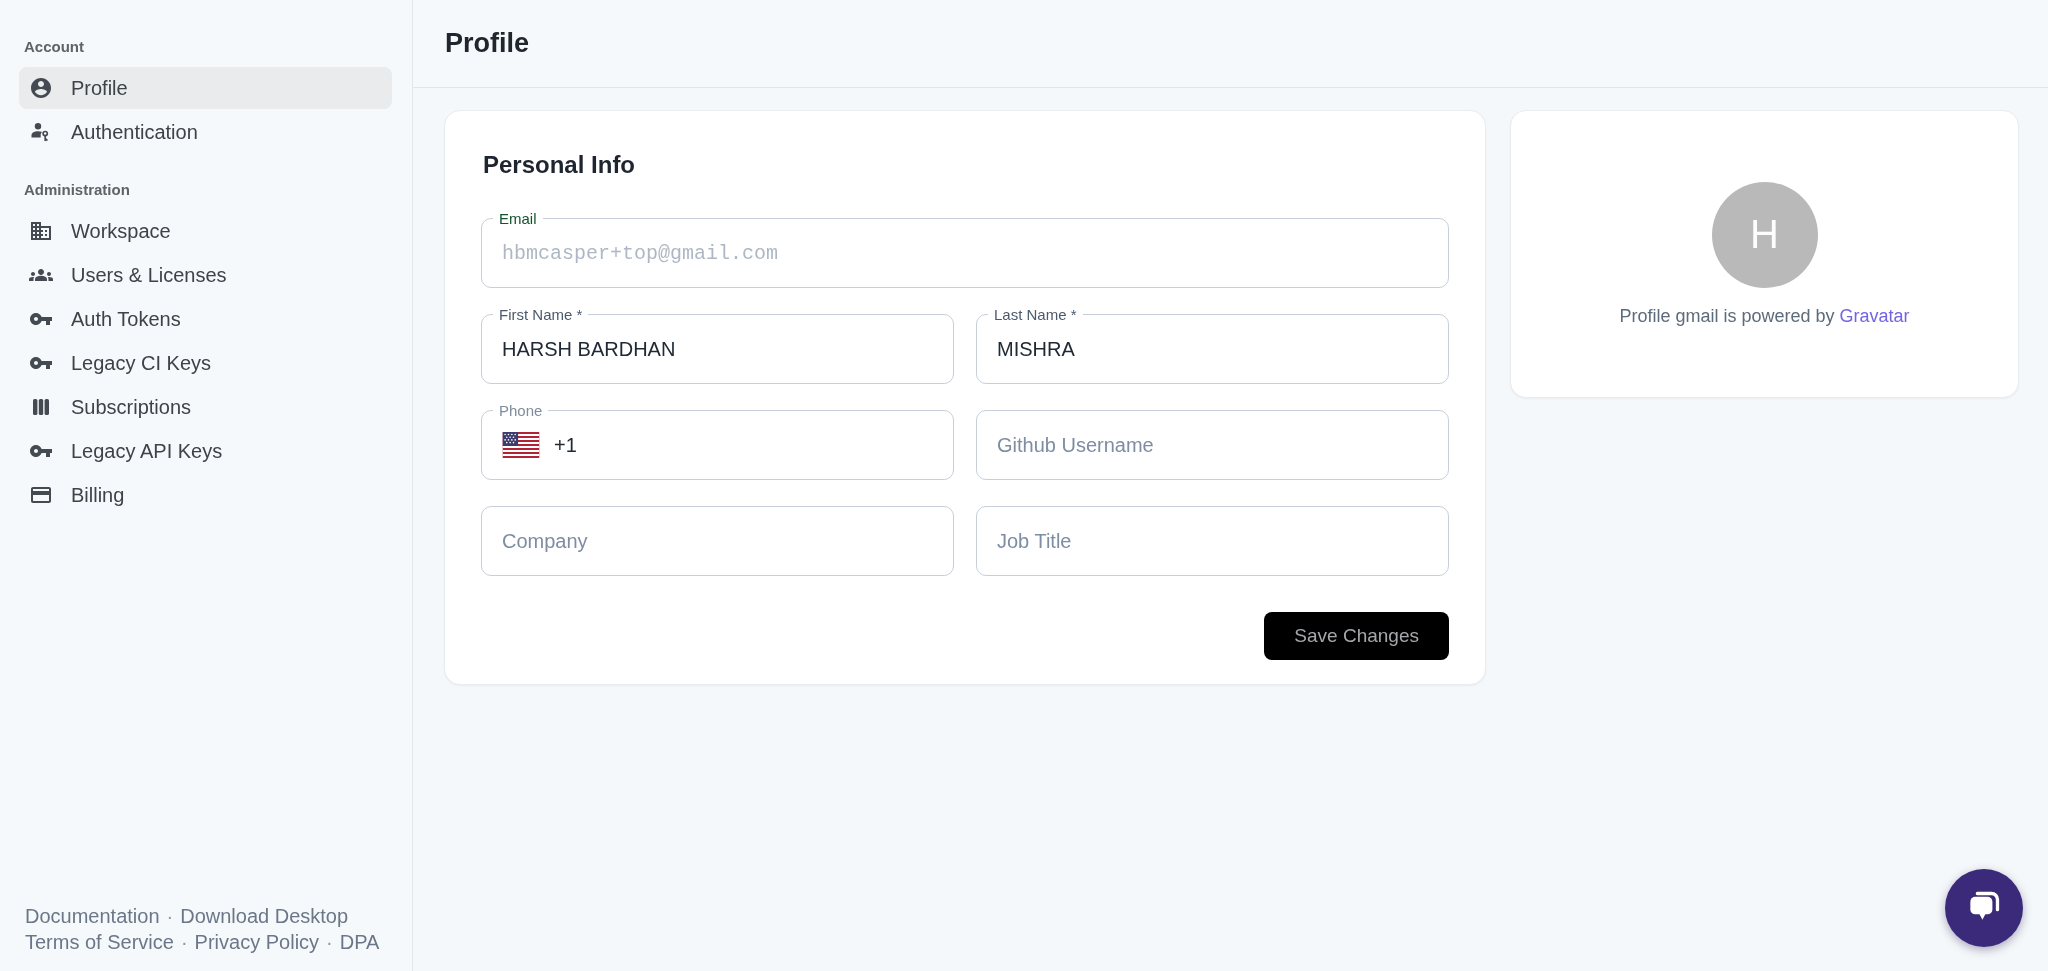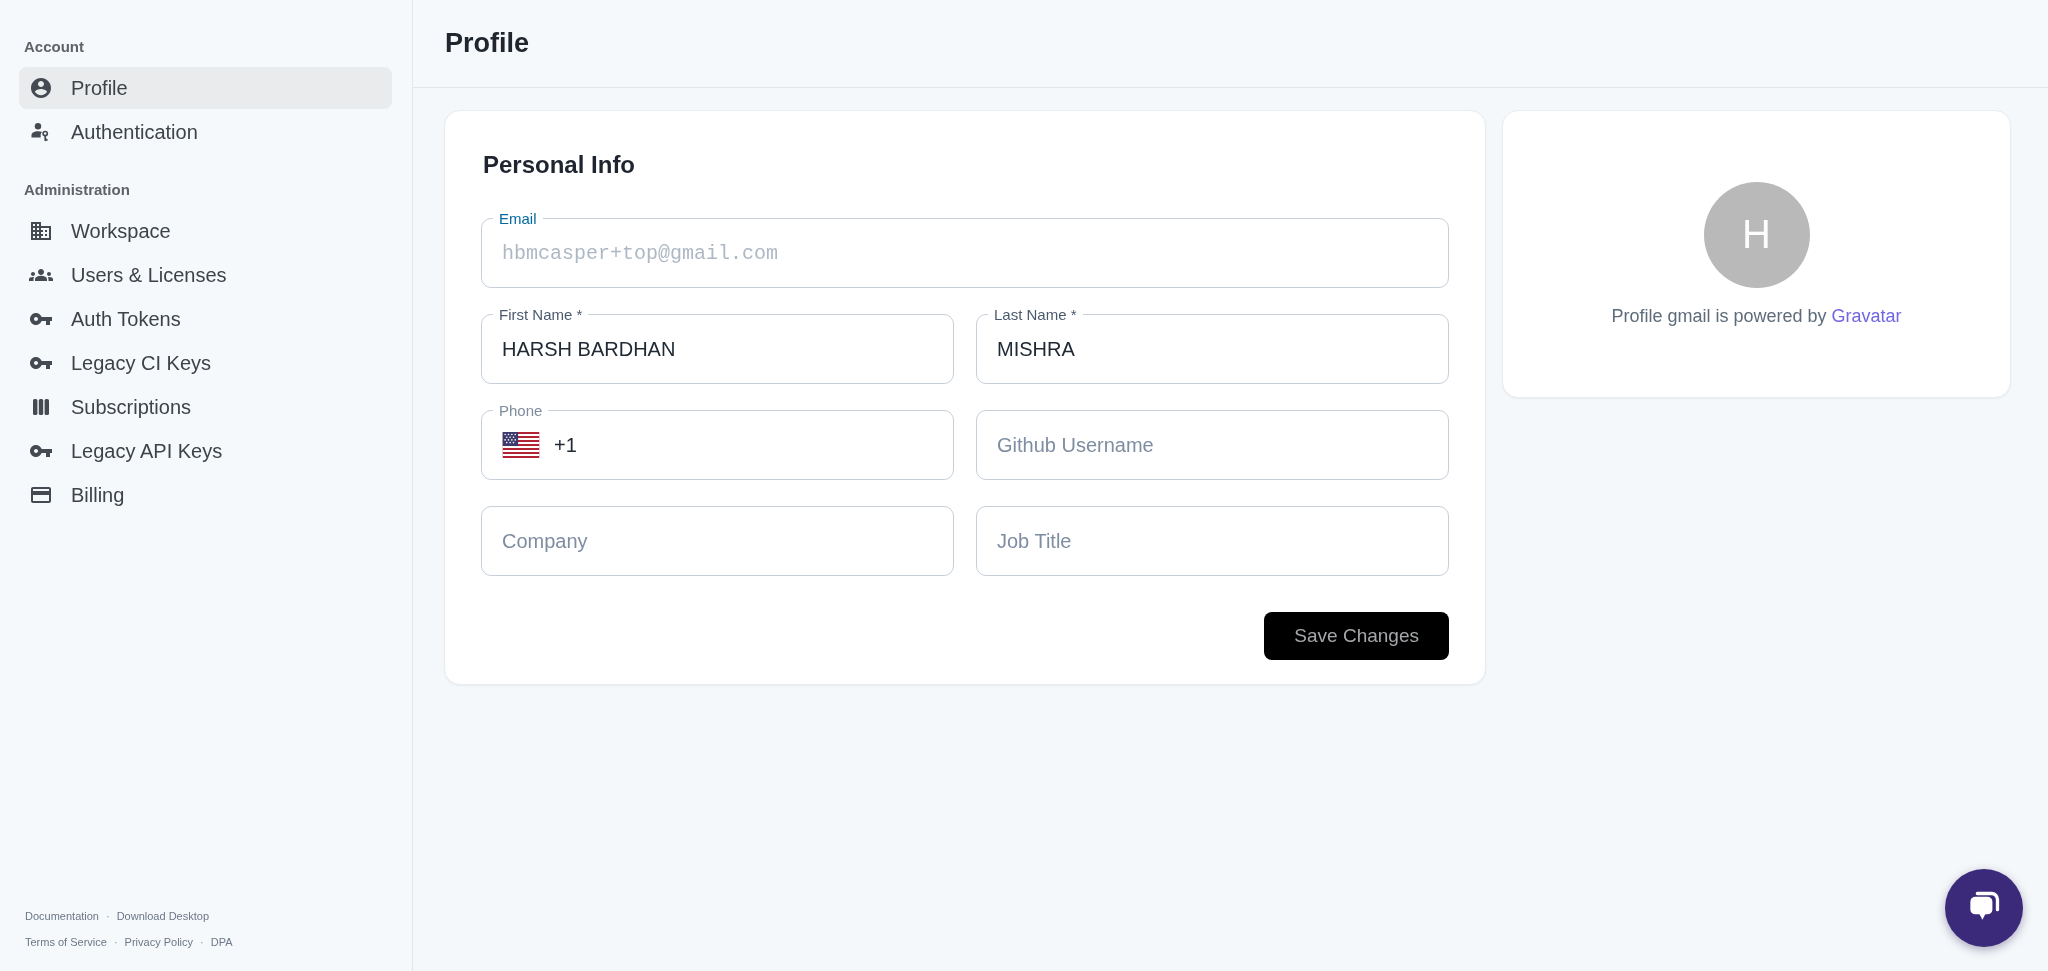--- a/index.html
+++ b/index.html
@@ -29,35 +29,35 @@
   .section-label.admin{margin-top:28px;}
   .nav-item{
     display:flex;align-items:center;gap:18px;
     height:42px;margin:0 20px 2px 19px;padding:0 0 0 10px;
     border-radius:8px;cursor:pointer;color:#3d4349;font-size:20px;
   }
   .nav-item .ic{width:24px;height:24px;display:flex;align-items:center;justify-content:center;color:#444a51;}
   .nav-item.active{background:#e9ebec;}
   .sidebar-footer{
     position:absolute;left:25px;bottom:16px;
-    font-size:11px;color:#6b7788;line-height:26px;
+    font-size:20px;color:#6b7788;line-height:26px;
   }
   .sidebar-footer a{color:#6b7788;text-decoration:none;cursor:pointer;}
   .sidebar-footer .sep{margin:0 7px;color:#8b97a6;}
 
   
   .main{flex:1;display:flex;flex-direction:column;background:#f5f8fa;min-width:0;}
   .page-header{
     height:88px;min-height:88px;box-sizing:border-box;
     display:flex;align-items:center;padding-left:32px;
     border-bottom:1px solid #e1e6ea;background:#f6f9fb;
   }
   .page-title{font-size:27px;font-weight:700;color:#20262e;}
   .content{
-    flex:1;display:flex;align-items:flex-start;gap:16px;
+    flex:1;display:flex;align-items:flex-start;gap:24px;
     padding:22px 28px 0 31px;box-sizing:border-box;
   }
   .card{
     background:#fff;border:1px solid #e9edf0;border-radius:16px;
     box-shadow:0 1px 2px rgba(16,24,40,.05);box-sizing:border-box;
   }
   .personal-card{width:1042px;min-width:1042px;padding:40px 36px 24px 36px;}
   .card-title{font-size:24px;font-weight:700;color:#1f2530;margin:0 0 39px 2px;}
 
   
@@ -65,21 +65,21 @@
     position:relative;height:70px;box-sizing:border-box;
     border:1px solid #c7cfd8;border-radius:10px;background:#fff;
     display:flex;align-items:center;padding:0 20px;
   }
   .field .float-label{
     position:absolute;top:-10px;left:11px;background:#fff;
     padding:0 6px;font-size:15px;line-height:20px;white-space:nowrap;
   }
   .lbl-dark{color:#4b5a6e;}
   .lbl-mid{color:#7e8c9e;}
-  .lbl-dim{color:#0369a1;}
+  .lbl-dim{color:#14532d;}
   .field input{
     border:none;outline:none;width:100%;background:transparent;
     font-family:inherit;font-size:20px;color:#202a35;padding:0;
   }
   .field input::placeholder{color:#7e8da2;opacity:1;}
   .field input:disabled{color:#aeb8c4;font-family:Liberation Mono, monospace;}
   .email-row{margin-bottom:26px;}
   .grid2{display:grid;grid-template-columns:1fr 1fr;gap:26px 22px;margin-bottom:26px;}
   .flag{width:38px;height:26px;margin-right:14px;flex:none;border-radius:1px;}
   .actions{display:flex;justify-content:flex-end;margin-top:36px;margin-bottom:0;}

